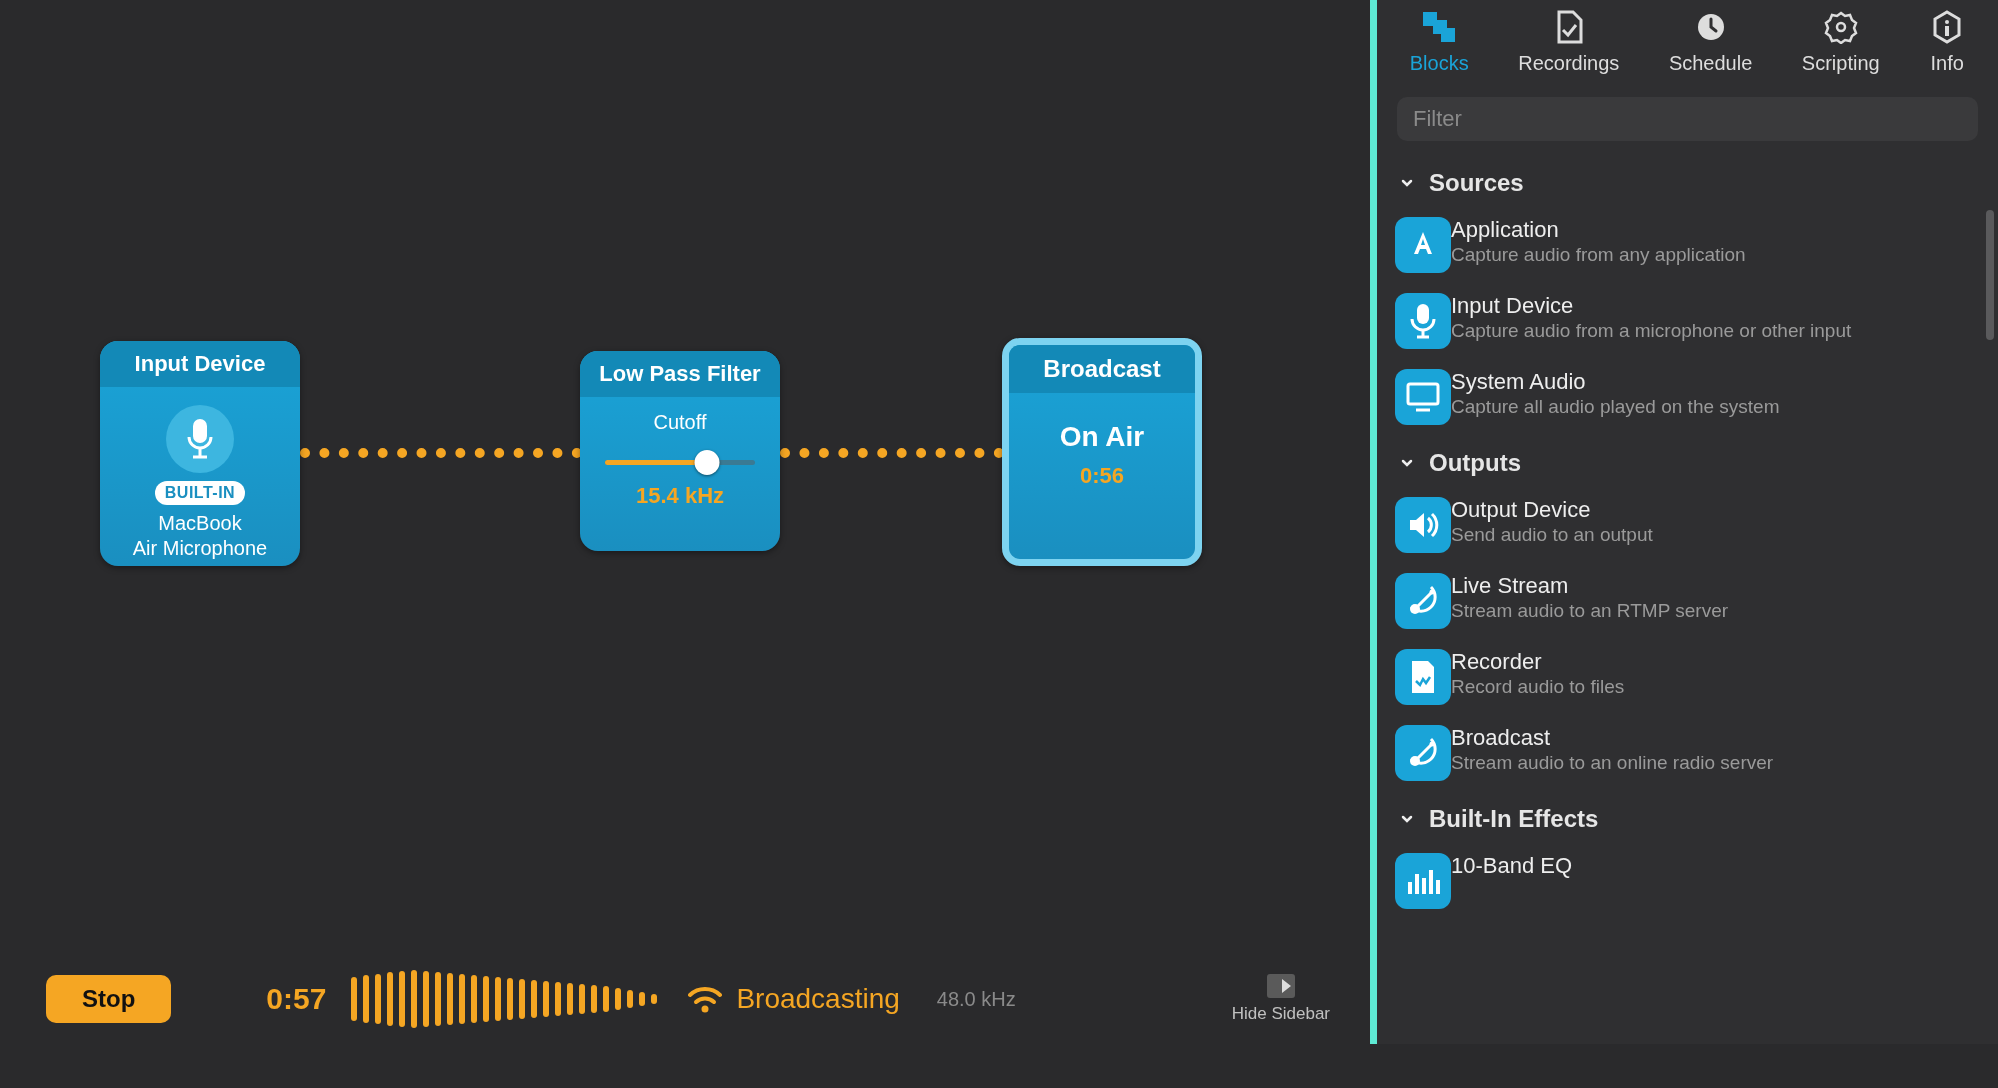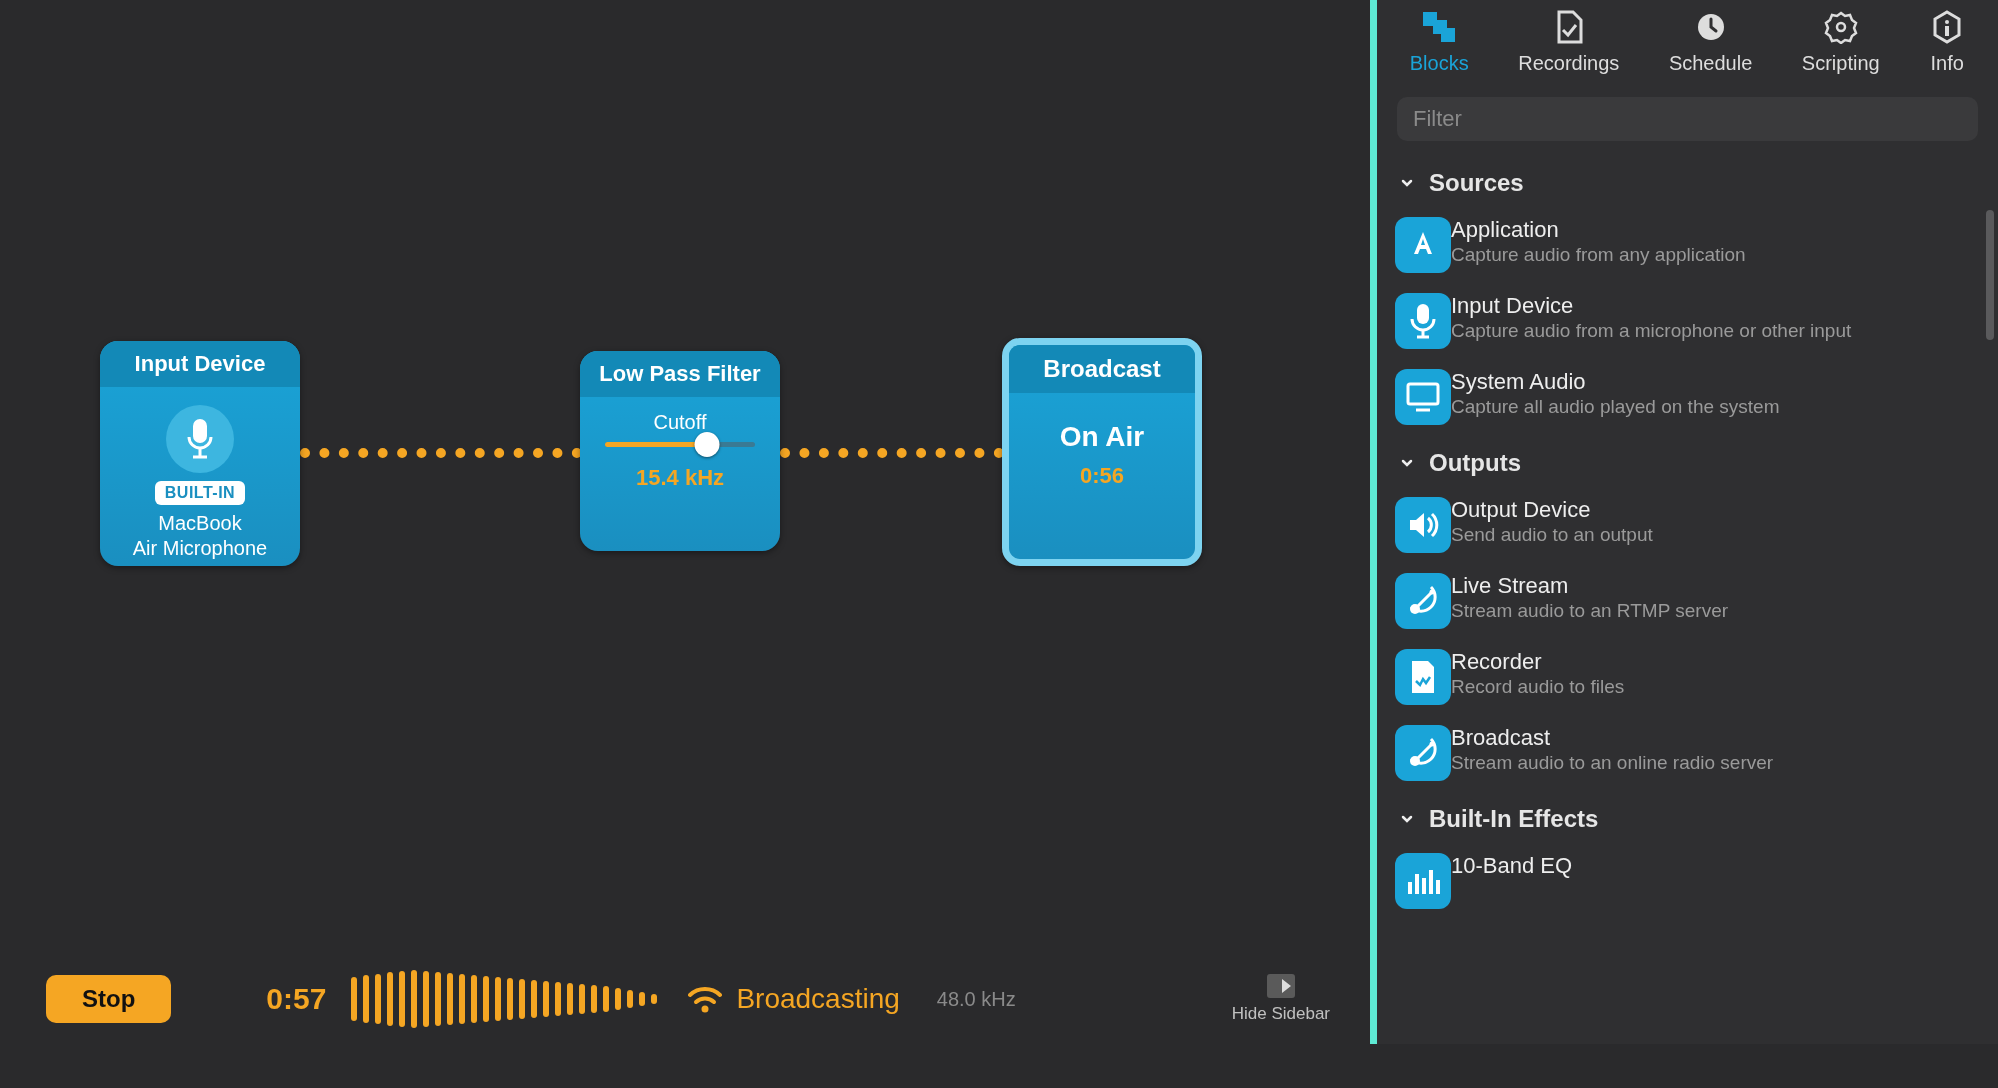--- a/index.html
+++ b/index.html
@@ -165,31 +165,31 @@
     margin: 4px auto 8px;
     display:flex;align-items:center;justify-content:center;
   }
   .builtin-badge{
     display:inline-block;
     background:#fff;
     color:#1a8fc0;
     font-weight:700;
     font-size:16px;
     padding:3px 10px;
-    border-radius:6px;
+    border-radius:12px;
     letter-spacing:0.5px;
   }
   .device-name{
     font-size:20px;
     font-weight:500;
     margin-top:6px;
     line-height:1.25;
   }
   .node-filter { top: 351px; left: 580px; height: 200px; }
-  .cutoff-label{ font-size:20px; margin-bottom:8px; }
+  .cutoff-label{ font-size:20px; margin-bottom:26px; }
   .slider-track{
     width:150px; height:5px; background:#3a7a94; border-radius:3px;
     margin:0 auto; position:relative;
   }
   .slider-fill{
     position:absolute; left:0; top:0; height:100%;
     background:#f5a623; border-radius:3px;
     width:68%;
   }
   .slider-thumb{

